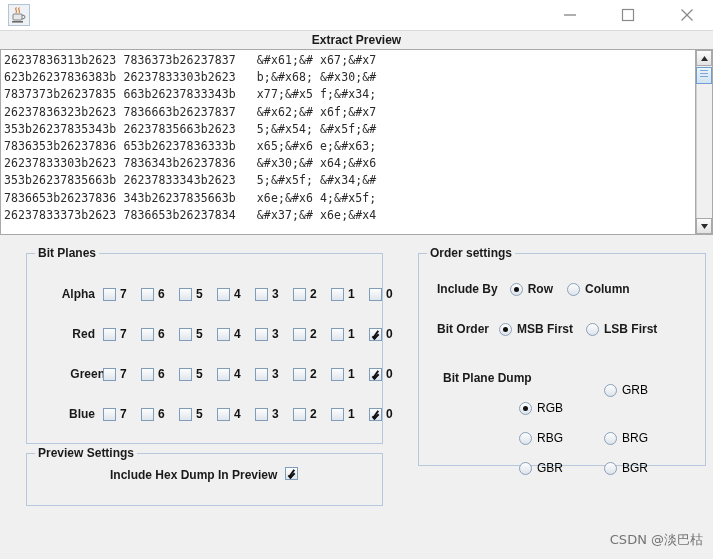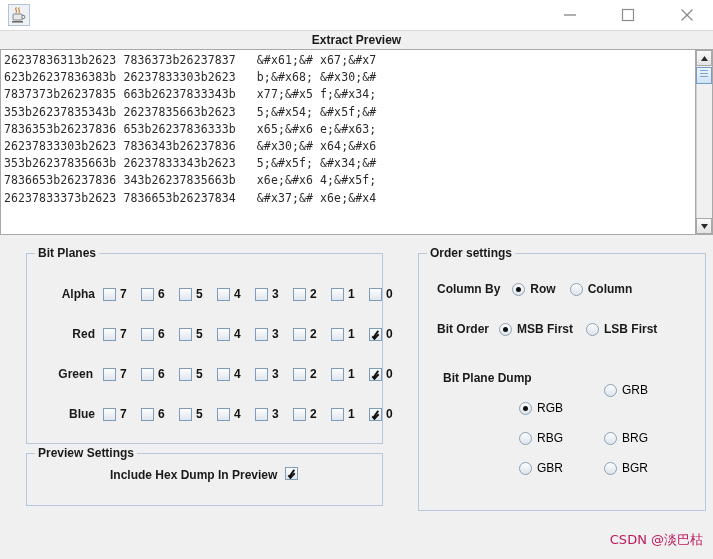--- a/index.html
+++ b/index.html
@@ -144,21 +144,21 @@
     position: absolute;
     top: -8px; left: 8px;
     padding: 0 3px;
     background: #f0f0f0;
     font-size: 12px;
     font-weight: bold;
     color: #1a1a1a;
   }
 
   #bitplanes { left: 26px; top: 253px; width: 357px; height: 191px; }
-  #ordersettings { left: 418px; top: 253px; width: 288px; height: 258px; }
+  #ordersettings { left: 418px; top: 253px; width: 288px; height: 213px; }
   #previewsettings { left: 26px; top: 453px; width: 357px; height: 53px; }
 
   
   .bprow {
     position: absolute;
     left: 0;
     height: 20px;
     width: 357px;
   }
   .bplabel {
@@ -274,21 +274,21 @@
     text-align: center;
     line-height: 26px;
     cursor: default;
     margin-top: 44px;
   }
 
   .watermark {
     position: absolute;
     right: 10px; bottom: 10px;
     font-size: 13px;
-    color: #be185d;
+    color: #737373;
     font-family: "DejaVu Sans", sans-serif;
   }
 </style>
 </head>
 <body>
 
 <div class="titlebar">
   <div class="app-icon">
     <svg width="20" height="20" viewBox="0 0 20 20">
       <rect x="4" y="9" width="9" height="6" rx="1" fill="#e8e8e8" stroke="#6b6b6b" stroke-width="0.8"></rect>
@@ -316,20 +316,21 @@
   </div>
 </div>
 
 <div class="dlg-title">Extract Preview</div>
 
 <div class="textpane">
   <div class="text-inner" id="text-inner">
       <div class="hexline">26237836313b2623 7836373b26237837   &amp;#x61;&amp;# x67;&amp;#x7</div>
       <div class="hexline">623b26237836383b 26237833303b2623   b;&amp;#x68; &amp;#x30;&amp;#</div>
       <div class="hexline">7837373b26237835 663b26237833343b   x77;&amp;#x5 f;&amp;#x34;</div>
+      <div class="hexline">26237836323b2623 7836663b26237837   &amp;#x62;&amp;# x6f;&amp;#x7</div>
       <div class="hexline">353b26237835343b 26237835663b2623   5;&amp;#x54; &amp;#x5f;&amp;#</div>
       <div class="hexline">7836353b26237836 653b26237836333b   x65;&amp;#x6 e;&amp;#x63;</div>
       <div class="hexline">26237833303b2623 7836343b26237836   &amp;#x30;&amp;# x64;&amp;#x6</div>
       <div class="hexline">353b26237835663b 26237833343b2623   5;&amp;#x5f; &amp;#x34;&amp;#</div>
       <div class="hexline">7836653b26237836 343b26237835663b   x6e;&amp;#x6 4;&amp;#x5f;</div>
       <div class="hexline">26237833373b2623 7836653b26237834   &amp;#x37;&amp;# x6e;&amp;#x4</div>
     </div>
   <div class="vscroll">
     <div class="sb-track"></div>
     <div class="sb-arrow sb-up">
@@ -417,21 +418,21 @@
         <div class="bpcell" style="left: 304px;">
           <span class="chk"></span>
           <span class="num">1</span>
         </div>
         <div class="bpcell" style="left: 342px;">
           <span class="chk on"></span>
           <span class="num">0</span>
         </div>
       </div>
       <div class="bprow" style="top: 110px;">
-        <div class="bplabel" style="left: 0; text-align: right;">Green</div>
+        <div class="bplabel" style="left: 12px; text-align: right;">Green</div>
         <div class="bpcell" style="left: 76px;">
           <span class="chk"></span>
           <span class="num">7</span>
         </div>
         <div class="bpcell" style="left: 114px;">
           <span class="chk"></span>
           <span class="num">6</span>
         </div>
         <div class="bpcell" style="left: 152px;">
           <span class="chk"></span>
@@ -493,21 +494,21 @@
           <span class="num">0</span>
         </div>
       </div>
     </div>
 </div>
 
 <div class="group" id="ordersettings">
   <div class="legend">Order settings</div>
 
   <div class="rowline" style="left:18px; top:26px;">
-    <span class="lbl">Column By</span>
+    <span class="lbl">Include By</span>
     <span style="width:12px"></span>
     <span class="opt">
       <span class="radio on"></span>
       <span class="lbl">Row</span>
     </span>
     <span style="width:14px"></span>
     <span class="opt">
       <span class="radio"></span>
       <span class="lbl">Column</span>
     </span>

